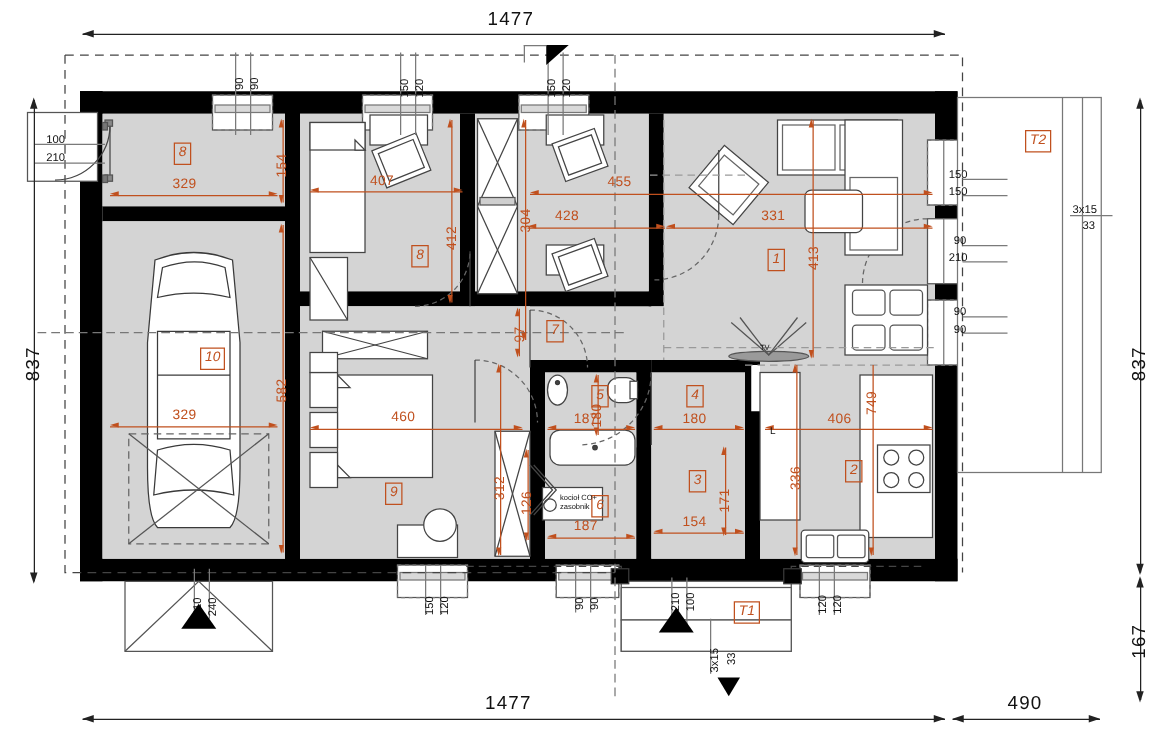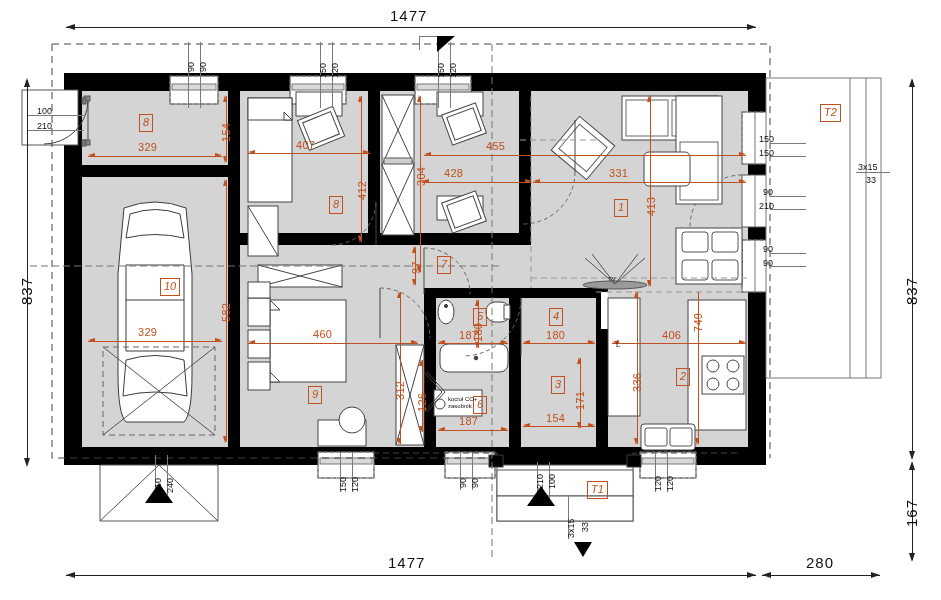--- a/index.html
+++ b/index.html
@@ -399,21 +399,21 @@
   <div class="big" style="left:390px;top:7px;">1477</div>
 
   <div class="hdim" style="left:66px;top:575px;width:690px;"></div>
   <div class="arrL" style="left:66px;top:572px;"></div>
   <div class="arrR" style="left:747px;top:572px;"></div>
   <div class="big" style="left:388px;top:554px;">1477</div>
 
   <div class="hdim" style="left:762px;top:575px;width:118px;"></div>
   <div class="arrL" style="left:762px;top:572px;"></div>
   <div class="arrR" style="left:871px;top:572px;"></div>
-  <div class="big" style="left:806px;top:554px;">280</div>
+  <div class="big" style="left:806px;top:554px;">490</div>
 
   <div class="vdim" style="left:27px;top:80px;height:385px;"></div>
   <div class="arrU" style="left:24px;top:78px;"></div>
   <div class="arrD" style="left:24px;top:458px;"></div>
   <div class="big v" style="left:18px;top:305px;">837</div>
 
   <div class="vdim" style="left:912px;top:80px;height:378px;"></div>
   <div class="arrU" style="left:909px;top:78px;"></div>
   <div class="arrD" style="left:909px;top:451px;"></div>
   <div class="big v" style="left:903px;top:305px;">837</div>

